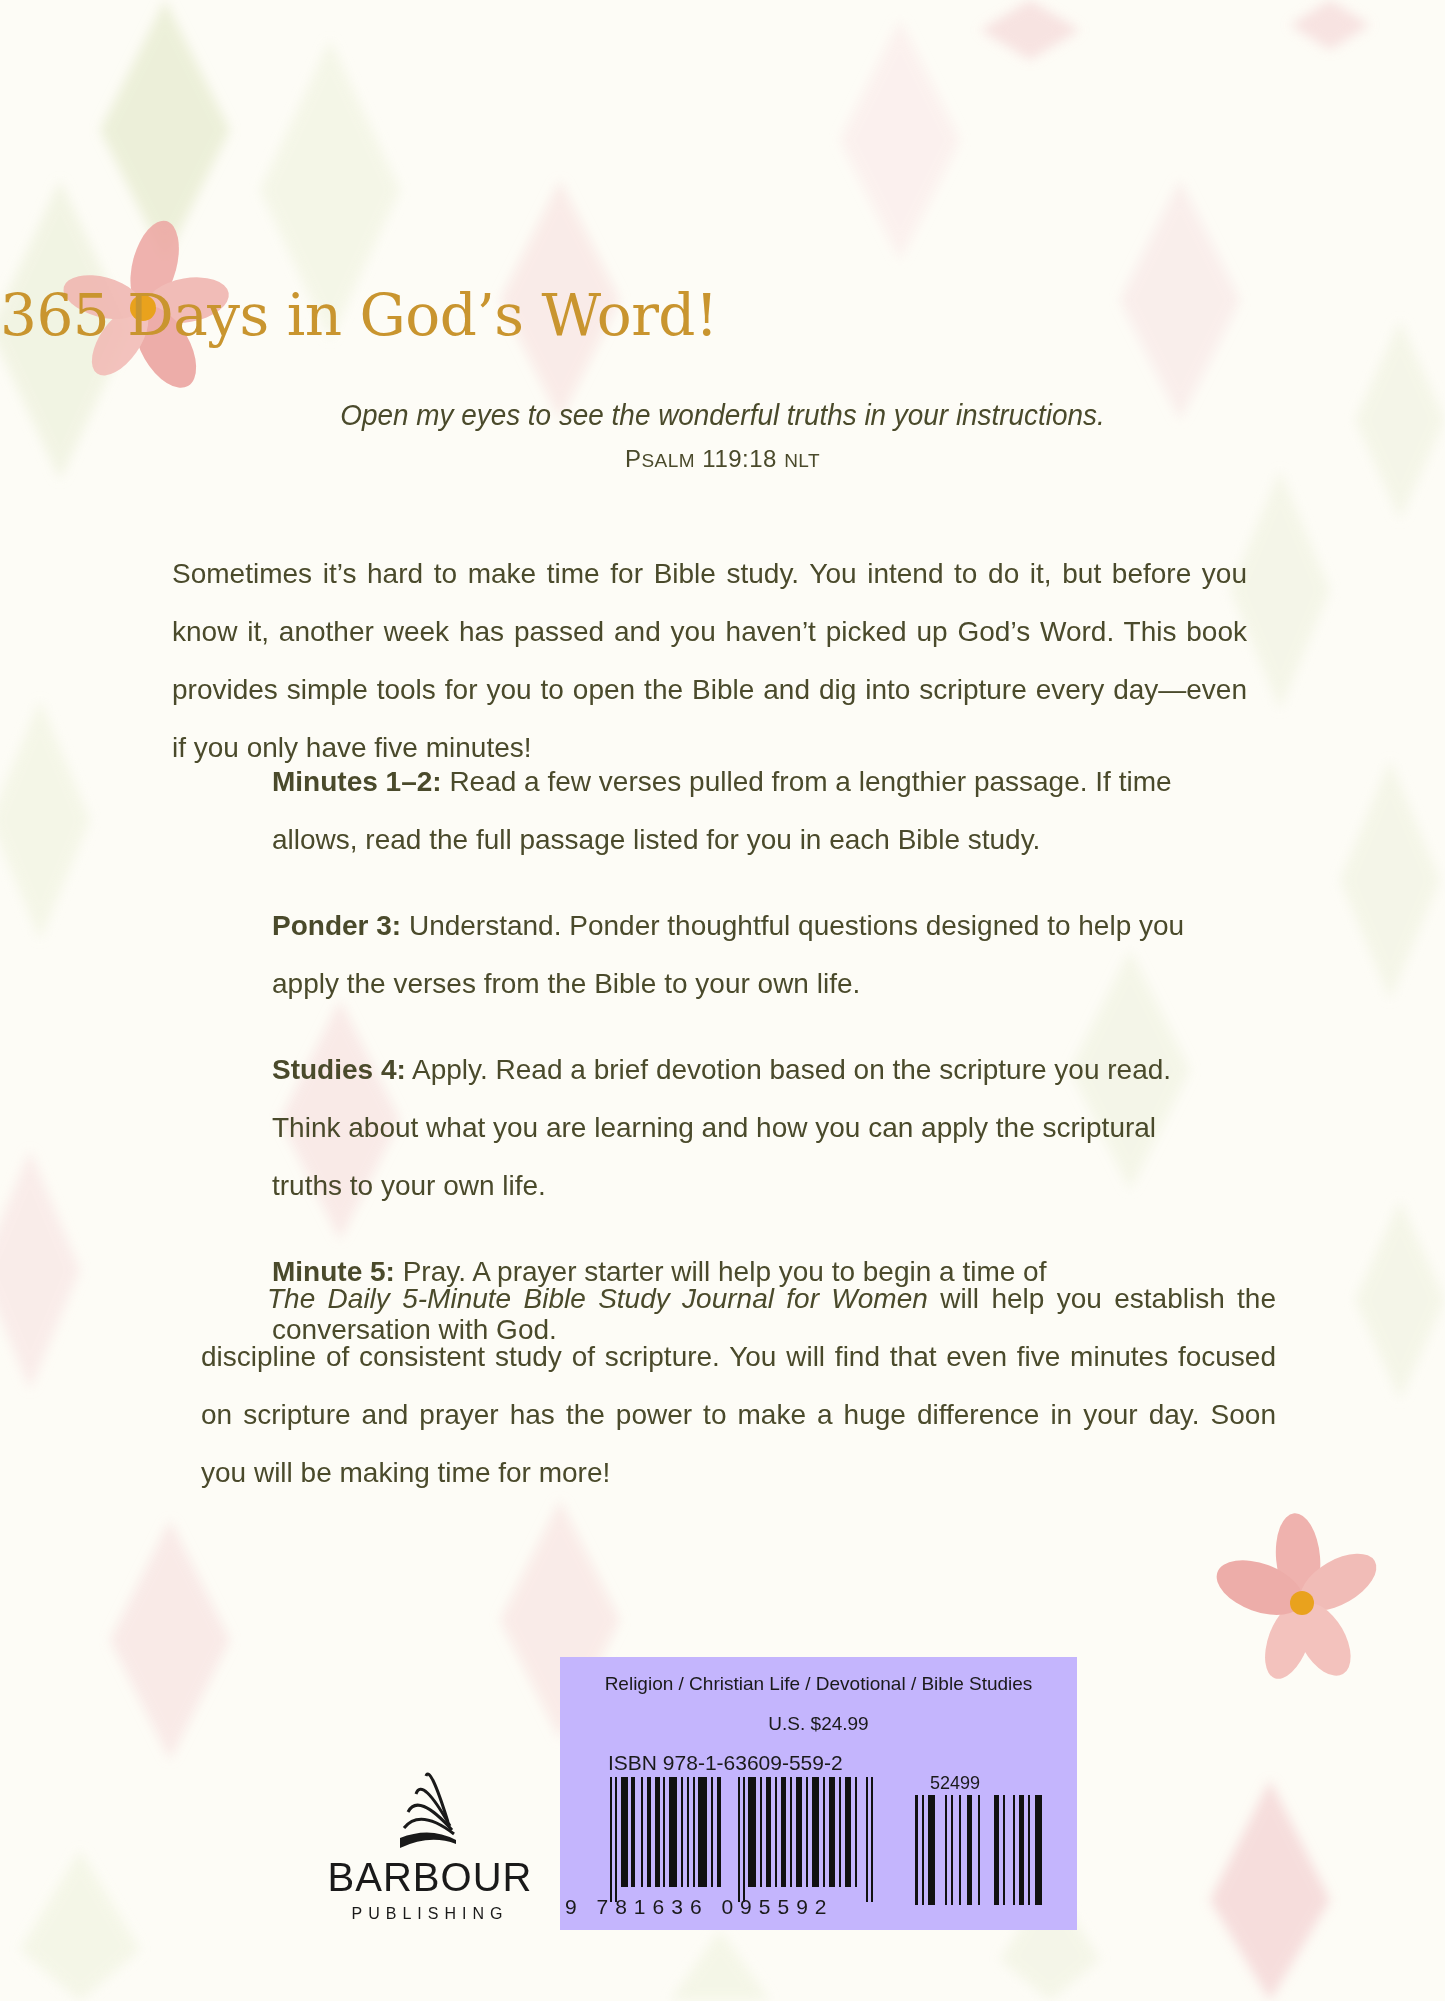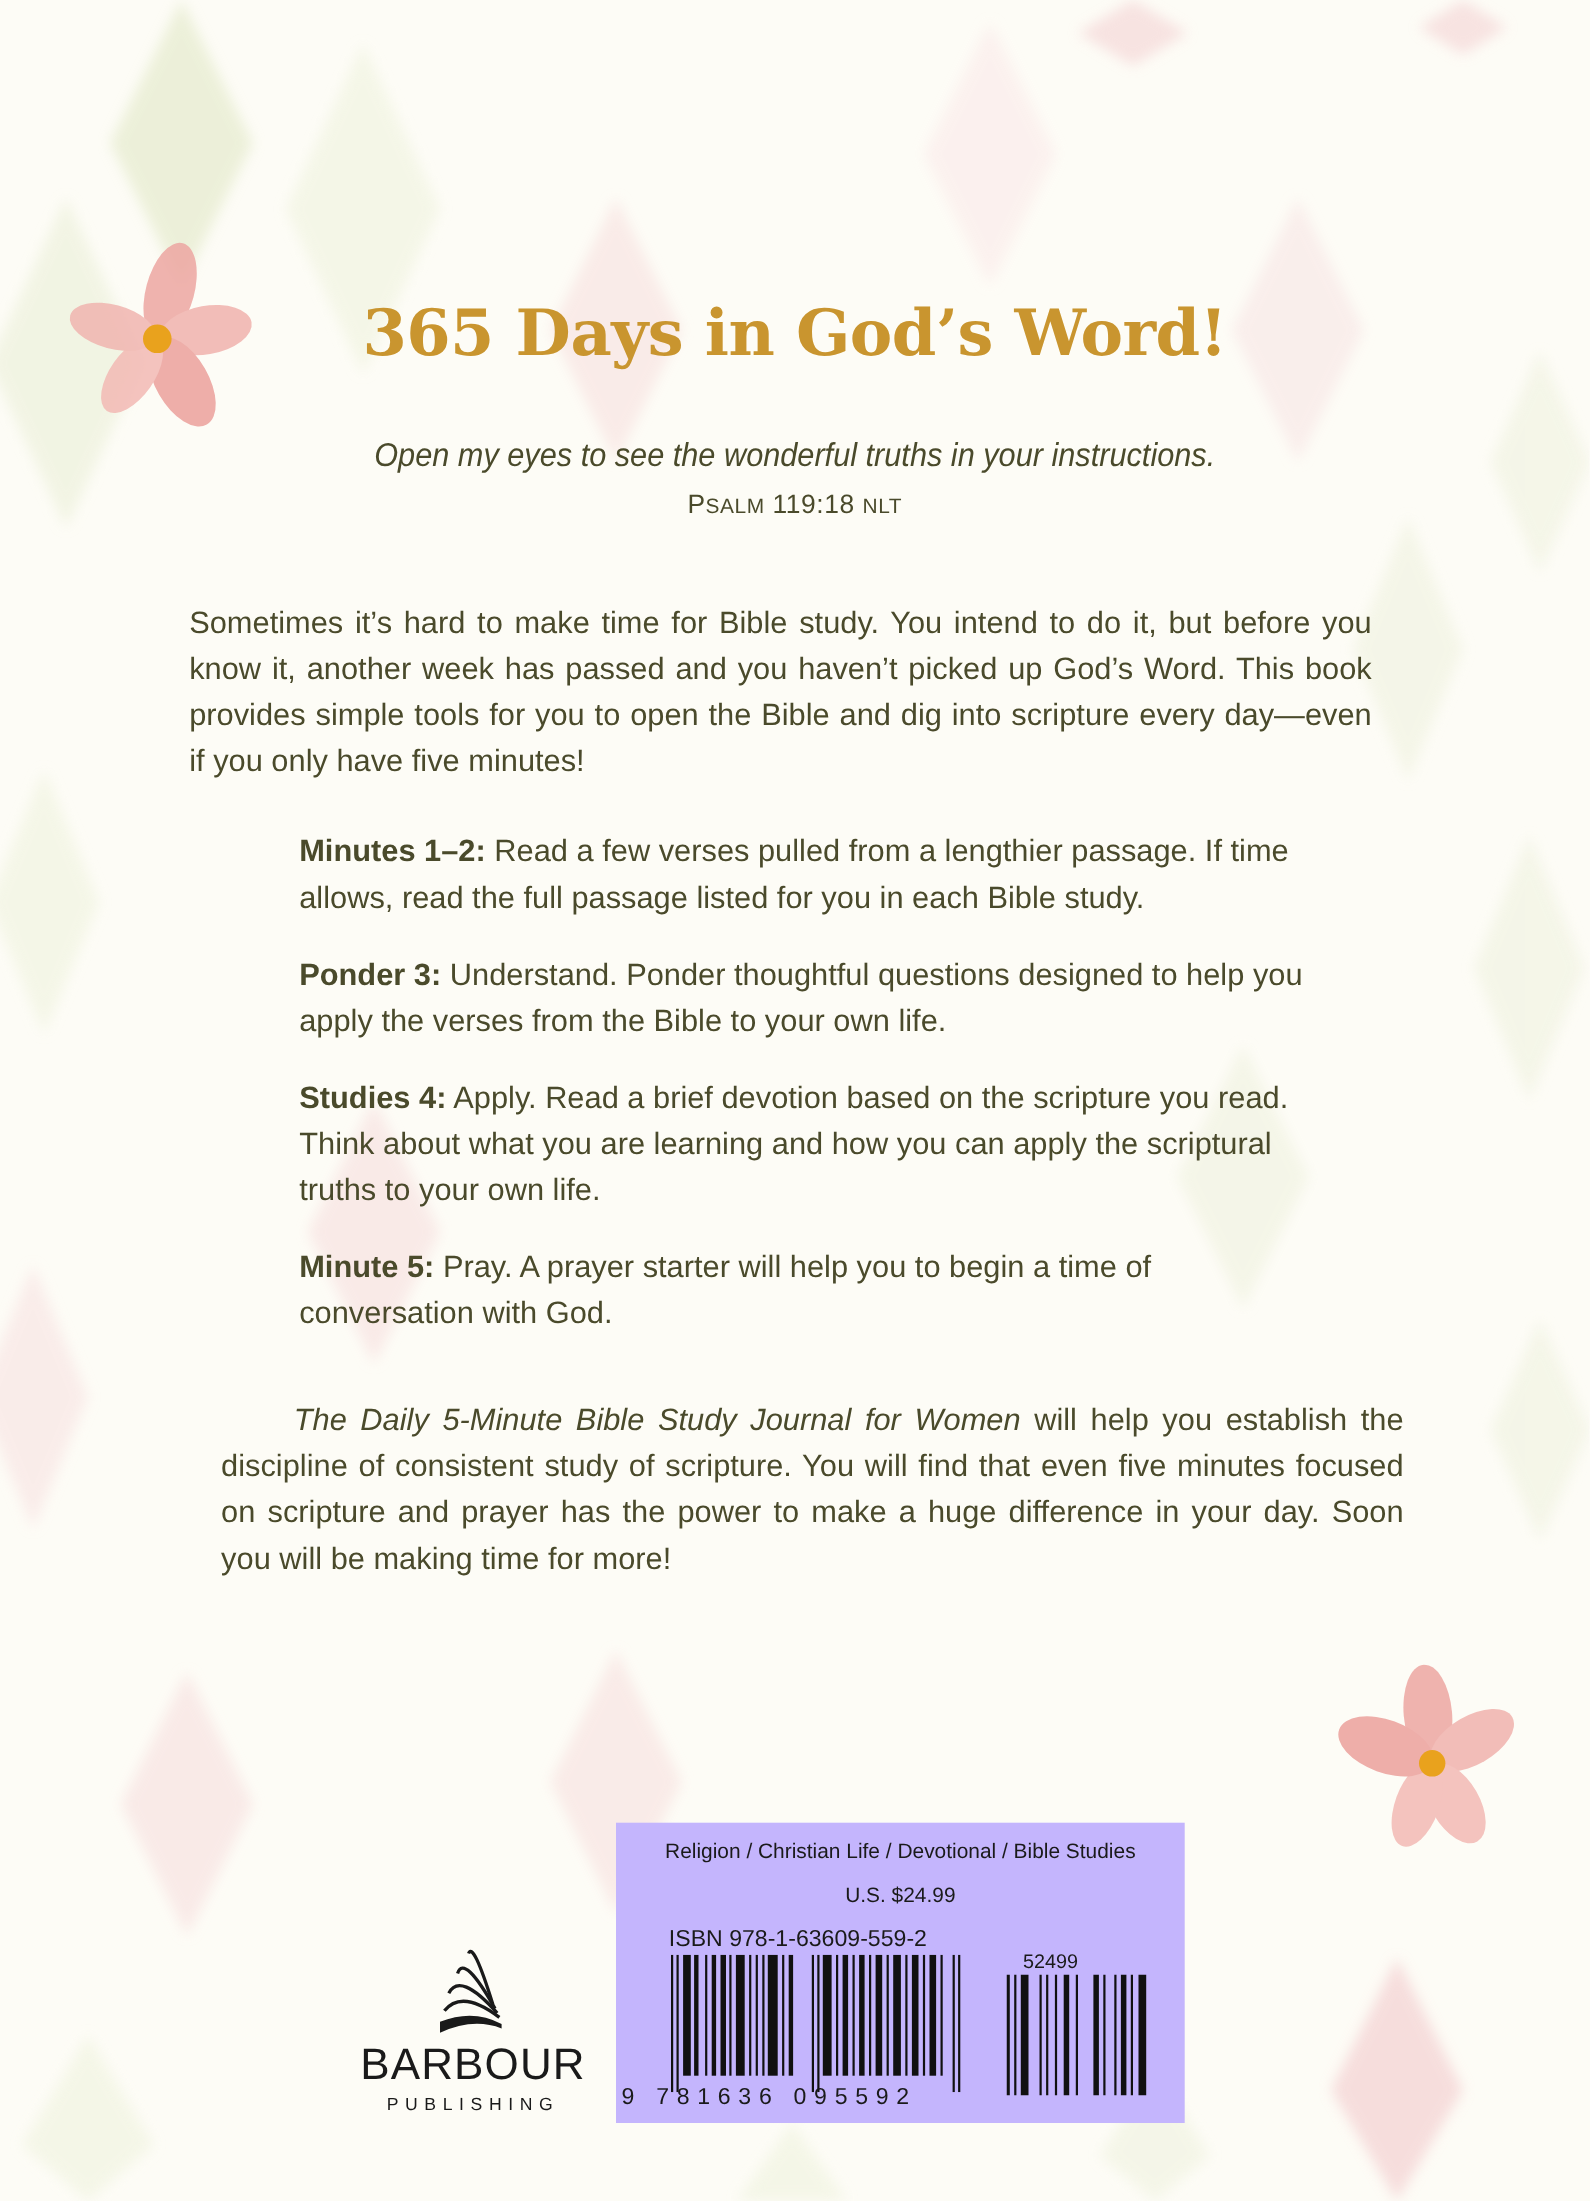--- a/index.html
+++ b/index.html
@@ -6,38 +6,38 @@
   body {
     width:1445px; height:2001px; position:relative; overflow:hidden;
     background:#fdfcf6;
     font-family:"Liberation Sans", sans-serif;
   }
   .bg { position:absolute; inset:0; z-index:0; }
   .flower { position:absolute; z-index:1; }
   .content { position:absolute; z-index:2; }
 
   .title {
-    left:0; width:1445px; top:268px; text-align:center;
+    left:0; width:1445px; top:280px; 
     font-family:"DejaVu Serif", serif; font-size:58px; color:#c9952f;
-    letter-spacing:-0.5px; line-height:70px;font-weight:bold;
+    letter-spacing:-0.5px; line-height:70px;
   }
   .verse {
     left:0; width:1445px; top:395px; text-align:center;
     font-family:"Liberation Sans", sans-serif; font-style:italic;
     font-size:30px; color:#4a4a2b; line-height:40px;
     transform:scaleX(0.93);
   }
   .verse-ref {
     left:0; width:1445px; top:445px; text-align:center;
     font-size:24px; color:#4a4a2b; letter-spacing:0.5px;
   }
   .verse-ref .sc { font-size:19px; }
 
   .body-text {
-    font-size:28px; color:#4a4a2b; line-height:42px;
+    font-size:28px; color:#4a4a2b; line-height:58px;
     text-align:justify; text-align-last:left;
   }
   .para1 { left:172px; width:1075px; top:545px; }
   .para-final { left:172px; width:1075px; top:1270px;margin-left:29px; }
   .para-final .lead { padding-left:66px; }
   .steps { left:272px; width:940px; top:753px; }
   .step { margin:0 0 28px 0; text-align:left; }
   .step b { font-weight:bold; }
   i { font-style:italic; }
 

